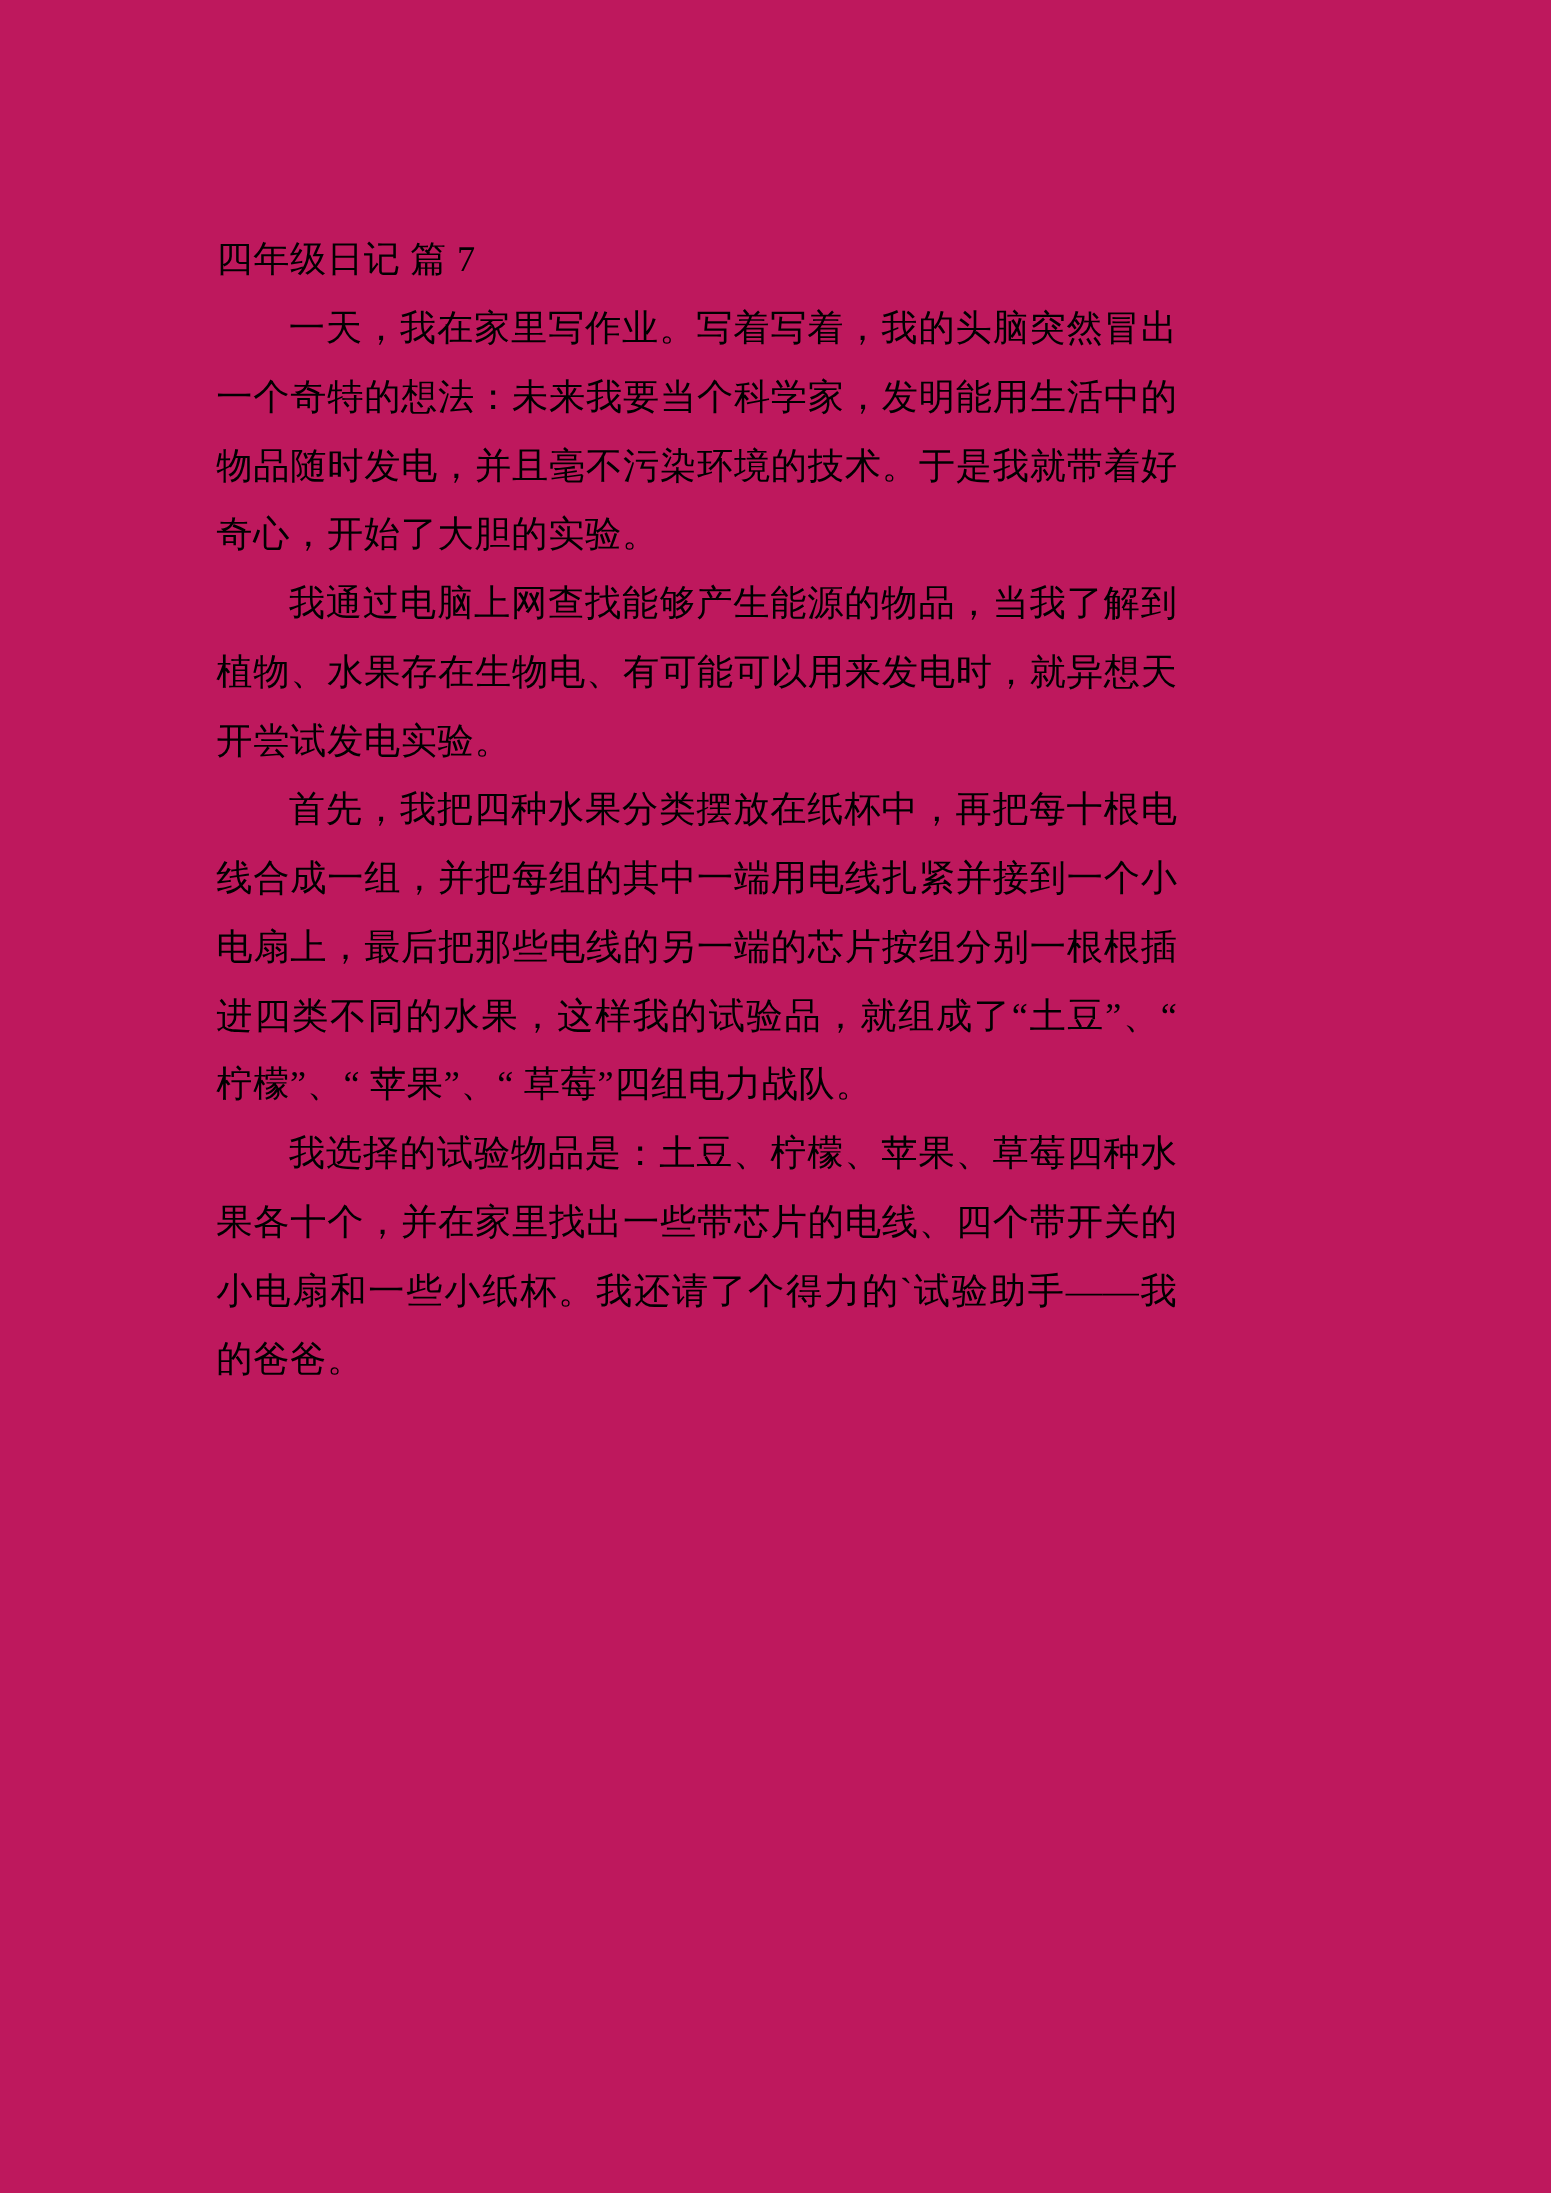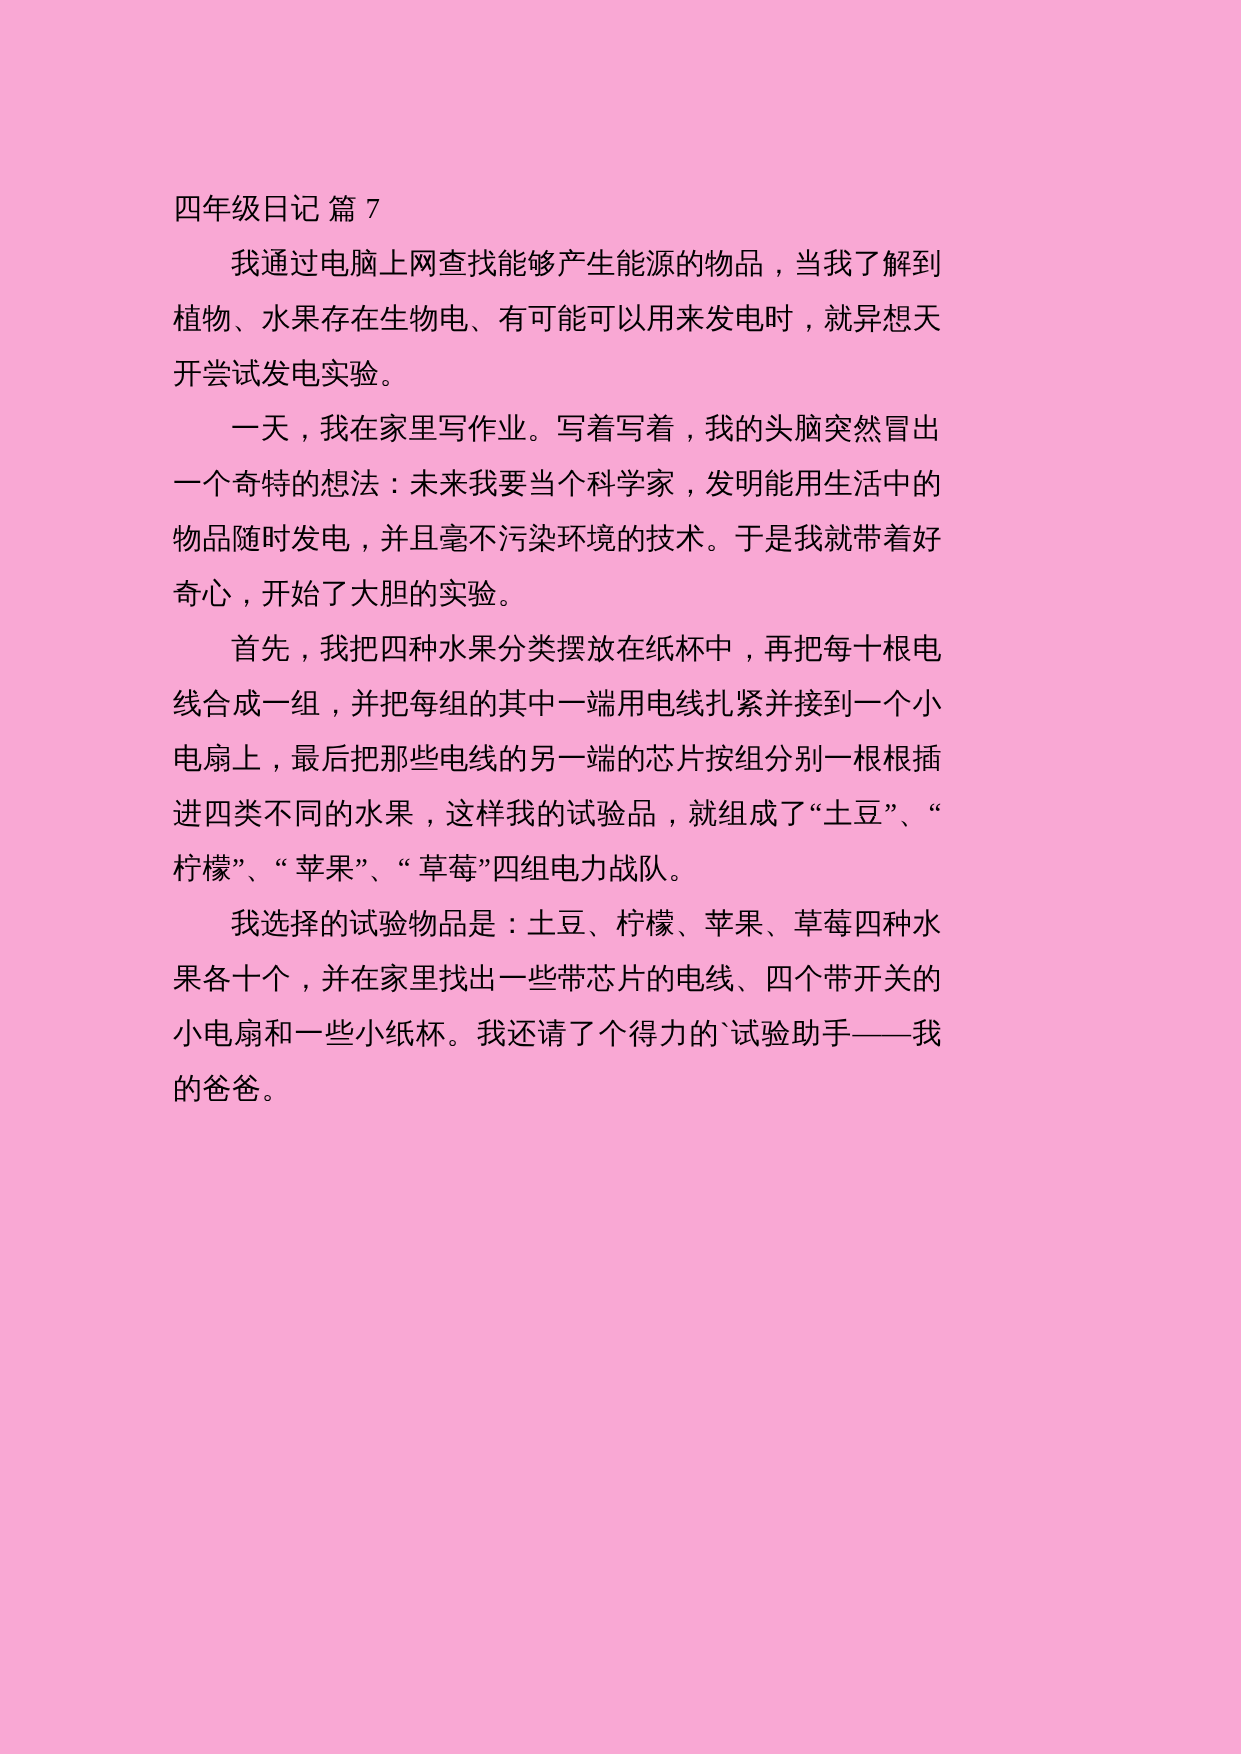--- a/index.html
+++ b/index.html
@@ -4,21 +4,21 @@
 <style>
   html, body {
     margin: 0;
     padding: 0;
     background: #ffffff;
   }
   .page {
     position: relative;
     width: 1241px;
     height: 1754px;
-    background: #f9a8d4;
+    background: #be185d;
     overflow: hidden;
     font-family: "Liberation Serif", "DejaVu Serif", serif;
   }
   .text-block {
     position: absolute;
     left: 173px;
     top: 181px;
     width: 769px;
     color: #000000;
     font-size: 29px;
@@ -44,18 +44,18 @@
     padding: 0;
     text-indent: 2em;
   }
 </style>
 </head>
 <body>
 
 <div class="page">
   <div class="text-block">
     <h1 class="doc-title">四年级日记 篇 7</h1>
+    <p class="doc-paragraph">一天，我在家里写作业。写着写着，我的头脑突然冒出一个奇特的想法：未来我要当个科学家，发明能用生活中的物品随时发电，并且毫不污染环境的技术。于是我就带着好奇心，开始了大胆的实验。</p>
     <p class="doc-paragraph">我通过电脑上网查找能够产生能源的物品，当我了解到植物、水果存在生物电、有可能可以用来发电时，就异想天开尝试发电实验。</p>
-    <p class="doc-paragraph">一天，我在家里写作业。写着写着，我的头脑突然冒出一个奇特的想法：未来我要当个科学家，发明能用生活中的物品随时发电，并且毫不污染环境的技术。于是我就带着好奇心，开始了大胆的实验。</p>
     <p class="doc-paragraph">首先，我把四种水果分类摆放在纸杯中，再把每十根电线合成一组，并把每组的其中一端用电线扎紧并接到一个小电扇上，最后把那些电线的另一端的芯片按组分别一根根插进四类不同的水果，这样我的试验品，就组成了“土豆”、“ 柠檬”、“ 苹果”、“ 草莓”四组电力战队。</p>
     <p class="doc-paragraph">我选择的试验物品是：土豆、柠檬、苹果、草莓四种水果各十个，并在家里找出一些带芯片的电线、四个带开关的小电扇和一些小纸杯。我还请了个得力的`试验助手——我的爸爸。</p>
   </div>
 </div>
 
 </body></html>

